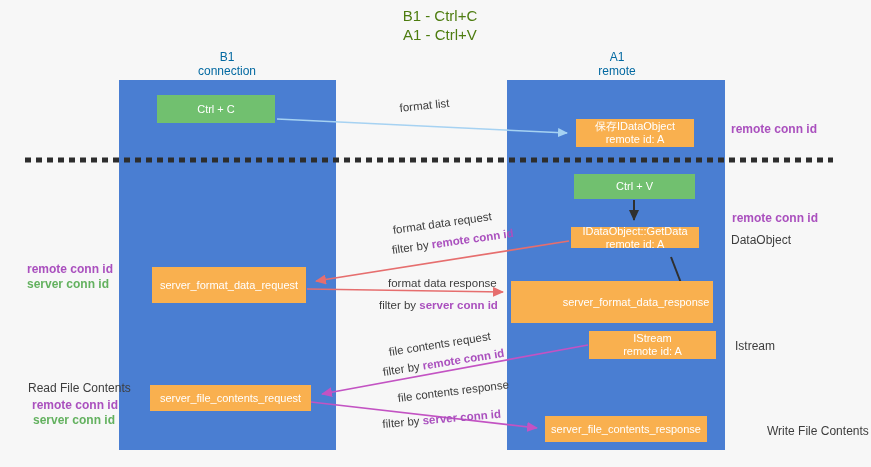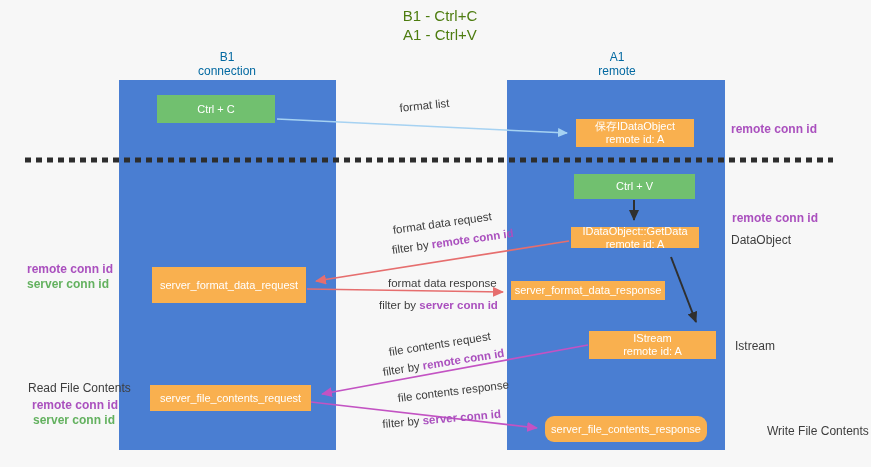--- a/index.html
+++ b/index.html
@@ -97,34 +97,34 @@
 
   <div class="box orange" style="left:571px;top:227px;width:128px;height:21px;">
     <span>IDataObject::GetData</span>
     <span>remote id: A</span>
   </div>
 
   <div class="box orange" style="left:152px;top:267px;width:154px;height:36px;">
     <span>server_format_data_request</span>
   </div>
 
-  <div class="box orange" style="left:511px;top:281px;width:154px;height:19px;">
+  <div class="box orange" style="left:511px;top:281px;width:154px;height:42px;padding-left:48px;">
     <span>server_format_data_response</span>
   </div>
 
   <div class="box orange" style="left:589px;top:331px;width:127px;height:28px;">
     <span>IStream</span>
     <span>remote id: A</span>
   </div>
 
   <div class="box orange" style="left:150px;top:385px;width:161px;height:26px;">
     <span>server_file_contents_request</span>
   </div>
 
-  <div class="box orange" style="left:545px;top:416px;width:162px;height:26px;border-radius:9px;">
+  <div class="box orange" style="left:545px;top:416px;width:162px;height:26px;">
     <span>server_file_contents_response</span>
   </div>
 
   <div class="alabel rot" style="left:399px;top:102px;transform:rotate(-6deg);">format list</div>
 
   <div class="alabel rot" style="left:392px;top:224px;transform:rotate(-8deg);">format data request</div>
   <div class="alabel rot" style="left:391px;top:244px;transform:rotate(-8deg);">
     <span>filter by </span><span class="purple">remote conn id</span>
   </div>
 

